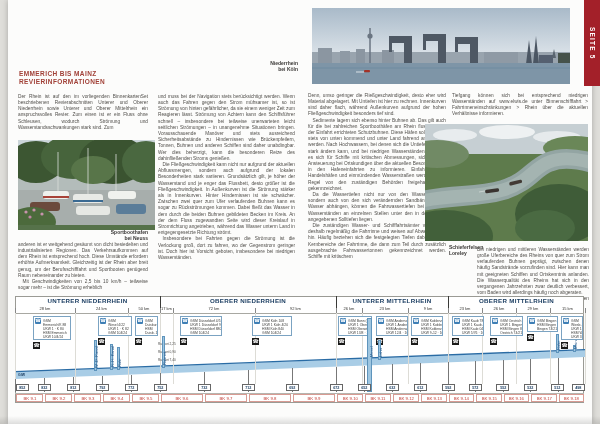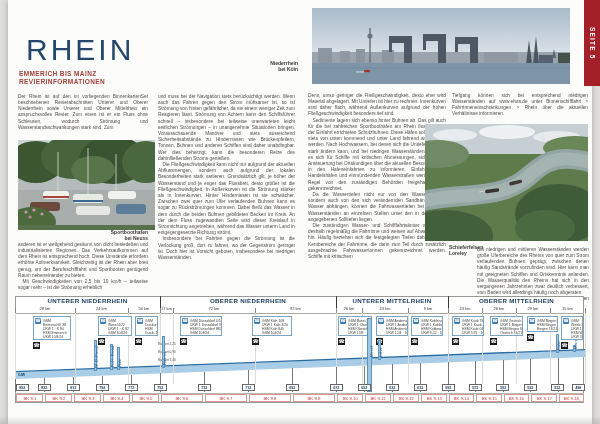--- a/index.html
+++ b/index.html
@@ -54,21 +54,20 @@
   .km-box span{font-size:7.5px;font-weight:bold;color:#1d3f63;transform:scale(.5);white-space:nowrap;}
   .row-line{top:392.5px;height:.8px;background:#b5b5af;}
   #glw{top:372.5px;left:18px;font-size:7px;font-weight:bold;color:#1d3f63;transform:scale(.5);transform-origin:0 0;}
   .bottom-shade{left:0;top:416px;width:600px;height:8px;background:linear-gradient(rgba(0,0,0,0),rgba(0,0,0,.12));}
 </style>
 </head>
 <body>
 
 <div id="spread">
 
-  <div class="abs" id="page-title">RHEIN</div>
   <div class="abs" id="subtitle" style="left:11px;top:70px;">
     <div>EMMERICH BIS MAINZ</div>
     <div>REVIERINFORMATIONEN</div>
   </div>
 
   <div class="abs body-col" style="left:10px;top:93px;width:260px;">
       <p>Der Rhein ist auf den im vorliegenden BinnenkartenSet beschriebenen Revierabschnitten Unterer und Oberer Niederrhein sowie Unterer und Oberer Mittelrhein ein anspruchsvolles Revier. Zum einen ist er ein Fluss ohne Schleusen, wodurch Strömung und Wasserstandsschwankungen stark sind. Zum</p>
     </div>
 
   <svg class="abs photo" style="left:10px;top:140px;" width="137" height="90" viewBox="0 0 137 90">

